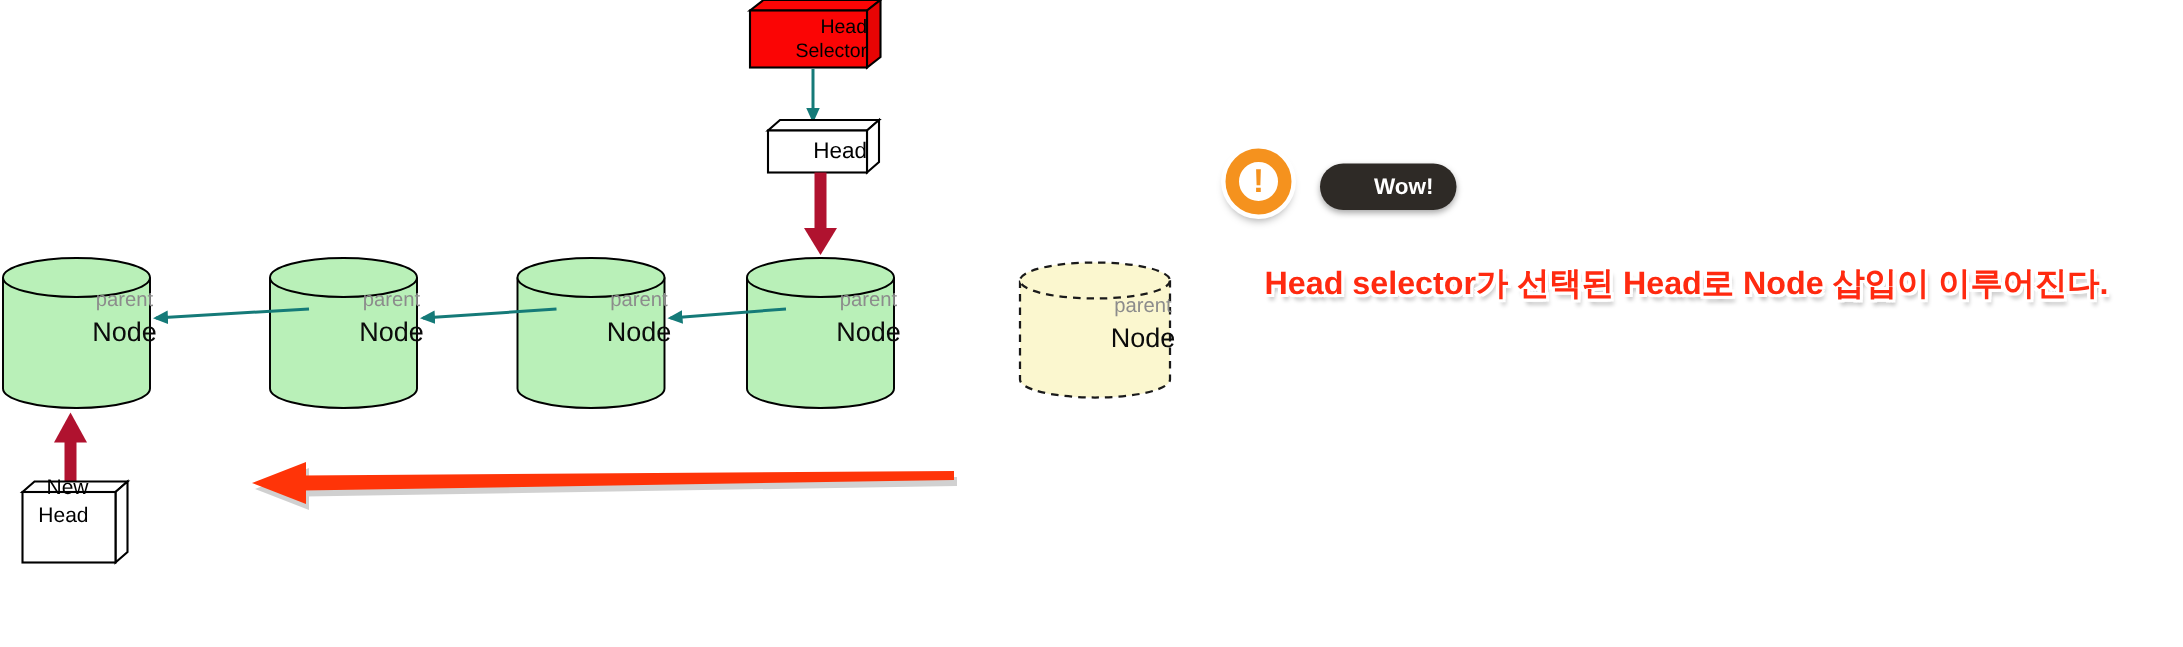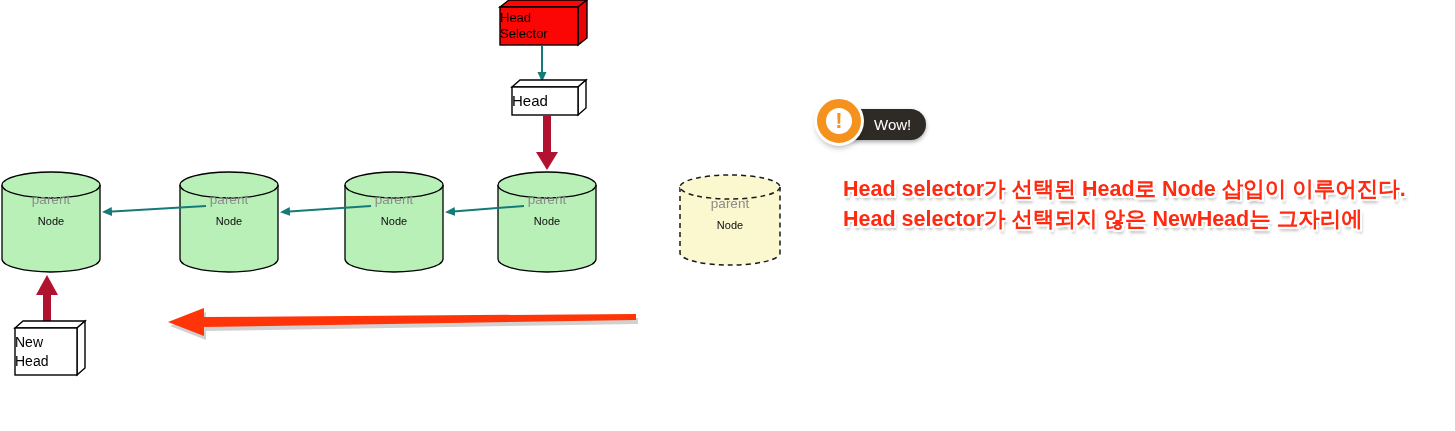--- a/index.html
+++ b/index.html
@@ -1,36 +1,36 @@
 <!DOCTYPE html>
 <html><head>
 <meta charset="utf-8">
 <style>
   html,body{margin:0;padding:0;background:#fff;}
   .stage{
     position:relative;width:1455px;height:431px;background:#fff;overflow:hidden;
     font-family:"Liberation Sans","DejaVu Sans",sans-serif;
   }
   .stage svg{position:absolute;left:0;top:0;}
-  .lbl{position:absolute;text-align:left;color:#000;white-space:pre-line;}
+  .lbl{position:absolute;text-align:right;color:#000;white-space:pre-line;}
   .lbl-head-selector{left:500px;top:10px;width:78px;font-size:13px;line-height:16px;}
   .lbl-head{left:512px;top:92px;width:66px;font-size:15px;}
-  .lbl-new-head{left:15px;top:333px;width:44px;font-size:14px;line-height:19px;}
-  .node-lbl{position:absolute;width:98px;text-align:center;}
+  .lbl-new-head{left:15px;top:315px;width:44px;font-size:14px;line-height:19px;}
+  .node-lbl{position:absolute;width:98px;text-align:center;padding-left:32px;}
   .node-lbl .parent{font-size:13.5px;color:#8C8C8C;line-height:16px;}
-  .node-lbl .nodename{font-size:11px;color:#0b0b0b;line-height:18px;margin-top:4px;}
+  .node-lbl .nodename{font-size:18px;color:#0b0b0b;line-height:18px;margin-top:4px;}
   .node-lbl.n0{left:2px;top:192px;}
   .node-lbl.n1{left:180px;top:192px;}
   .node-lbl.n2{left:345px;top:192px;}
   .node-lbl.n3{left:498px;top:192px;}
   .node-lbl.ghost{left:680px;top:196px;width:100px;}
   
   .wow-pill{
-    position:absolute;left:838px;top:109px;height:31px;line-height:31px;
-    padding:0 15px 0 36px;background:#2E2A26;color:#fff;font-weight:normal;
+    position:absolute;left:880px;top:109px;height:31px;line-height:31px;
+    padding:0 15px 0 36px;background:#2E2A26;color:#fff;font-weight:bold;
     font-size:15px;border-radius:17px;box-shadow:0 2px 4px rgba(0,0,0,0.35);
   }
   .wow-circle{
     position:absolute;left:817px;top:99px;width:26px;height:26px;
     border:9px solid #F5921E;border-radius:50%;background:#fff;
     box-shadow:0 0 0 3px #fff,0 4px 6px rgba(0,0,0,0.35);
     text-align:center;
   }
   .wow-circle .bang{
     color:#F5921E;font-weight:900;font-size:22px;line-height:25px;display:block;
@@ -150,16 +150,15 @@
     <div class="nodename">Node</div>
   </div>
 
   <div class="wow-pill">Wow!</div>
   <div class="wow-circle">
     <span class="bang">!</span>
   </div>
 
   <div class="note">
     <div>Head selector가 선택된 Head로 Node 삽입이 이루어진다.</div>
-    <div>Head selector가 선택되지 않은 NewHead는 그자리에</div>
   </div>
 
 </div>
 
 </body></html>

